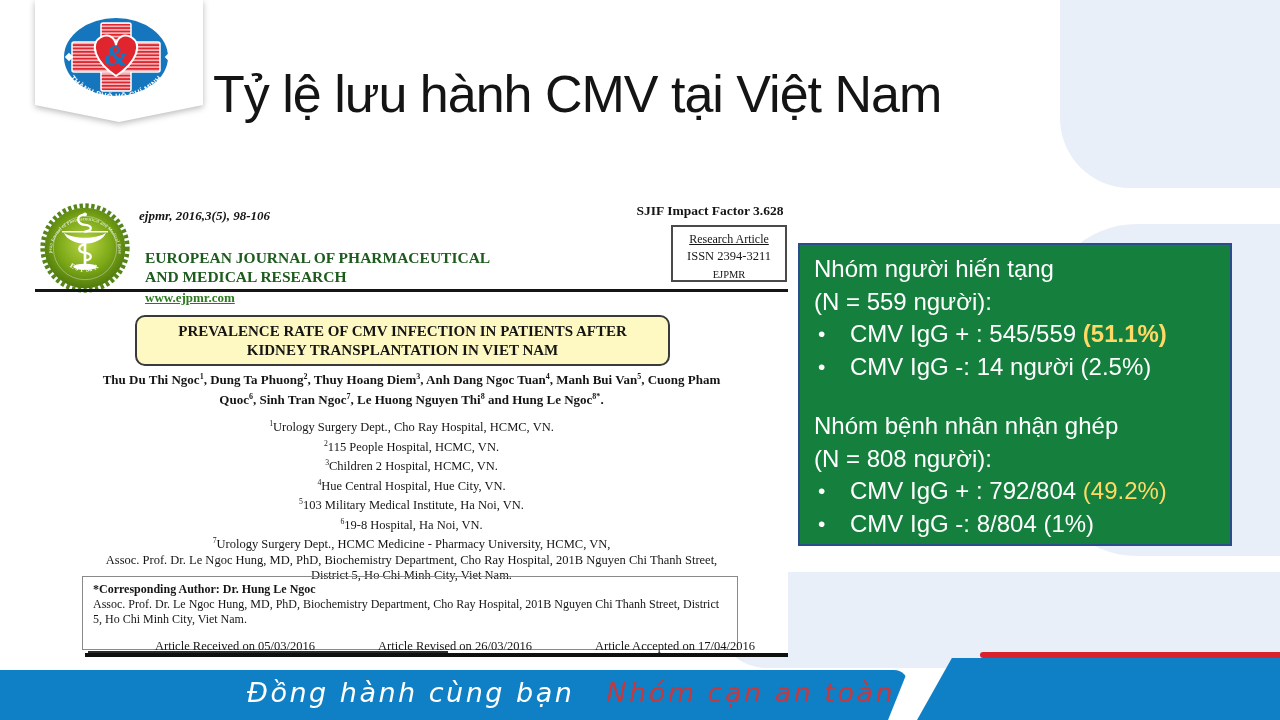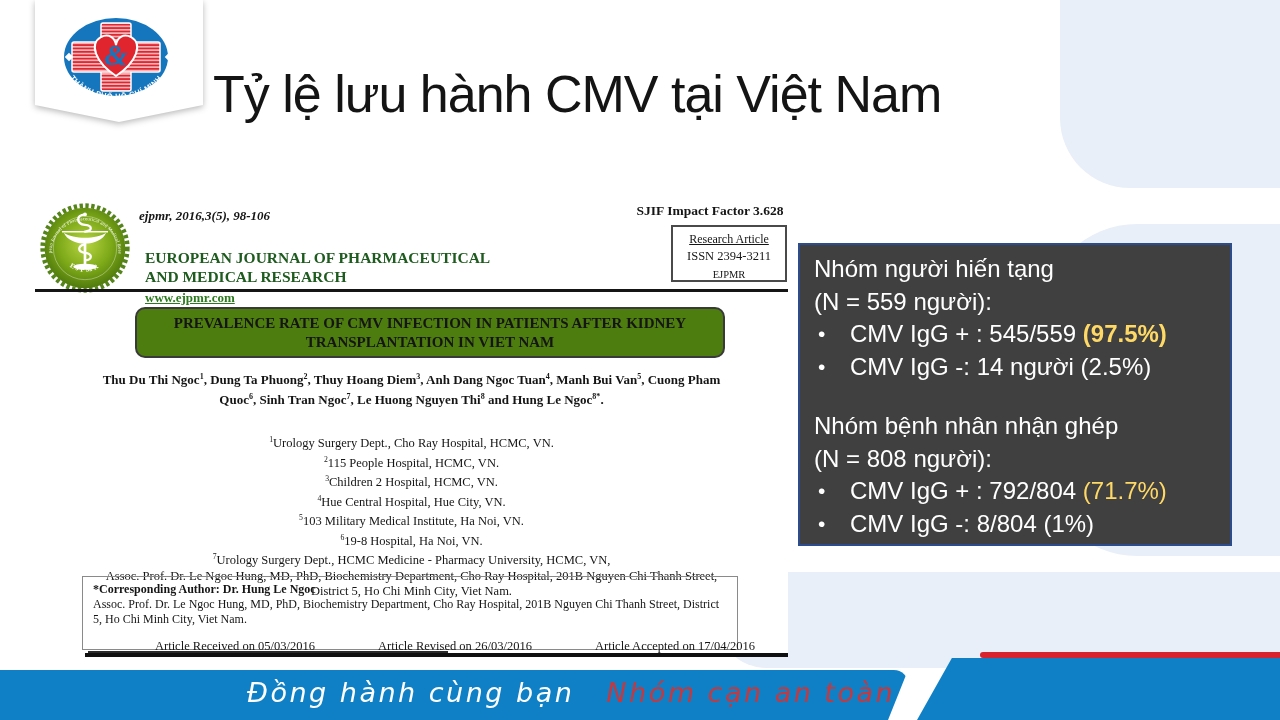--- a/index.html
+++ b/index.html
@@ -32,40 +32,40 @@
          color:#1e5b1e;font-weight:bold;font-size:15.5px;line-height:19px;margin-top:20px;}
   .jsite{margin-top:2px;color:#2c7a1e;font-size:13px;text-decoration:underline;}
   .sjif{position:absolute;left:595px;top:11px;width:160px;text-align:center;font-weight:bold;font-size:13.5px;}
   .badge{position:absolute;left:636px;top:33px;width:116px;height:57px;border:2px solid #4a4a4a;
          background:#fff;text-align:center;font-weight:normal;box-sizing:border-box;padding-top:5px;}
   .badge-type{font-size:12px;text-decoration:underline;}
   .badge-issn{font-size:12.5px;margin-top:2px;}
   .badge-abbr{font-size:10.5px;margin-top:5px;}
   .rule-top{position:absolute;left:0;top:97px;width:753px;height:3px;background:#151515;}
 
-  .title-box{position:absolute;left:100px;top:115px;width:590px;height:51px;background:#4d7c0f;
+  .title-box{position:absolute;left:100px;top:123px;width:535px;height:51px;background:#fef9c3;
              border:2px solid #3a3a3a;border-radius:10px;box-sizing:border-box;
              display:flex;align-items:center;justify-content:center;text-align:center;
              font-weight:bold;font-size:15px;line-height:19px;padding:0 26px;}
   .authors{position:absolute;left:60px;top:177px;width:633px;text-align:center;
            font-weight:bold;font-size:13px;line-height:16.5px;}
   .affils{position:absolute;left:0;top:224px;width:753px;text-align:center;
-          font-size:12.5px;line-height:15.4px;padding:0 70px;box-sizing:border-box;margin-top:16px;}
+          font-size:12.5px;line-height:15.4px;padding:0 70px;box-sizing:border-box;}
   sup{font-size:0.62em;}
   .corr-box{position:absolute;left:47px;top:384px;width:656px;border:1.5px solid #8a8a8a;
             box-sizing:border-box;padding:5px 10px 22px;font-size:12px;line-height:15px;}
   .corr-label{font-weight:bold;display:block;}
   .dates{position:absolute;left:90px;top:447px;width:660px;display:flex;
          font-weight:normal;font-size:12.5px;}
   .date-item{flex:1;text-align:center;}
   .rule-thin{position:absolute;left:53px;top:459px;width:360px;height:1.5px;background:#2a2a2a;}
   .rule-bottom{position:absolute;left:50px;top:461px;width:703px;height:3.5px;background:#101010;}
 
   
-  .info-box{position:absolute;left:798px;top:243px;width:434px;height:303px;background:#404040;
+  .info-box{position:absolute;left:798px;top:243px;width:434px;height:303px;background:#15803d;
             border:2px solid #2b4d8e;box-sizing:border-box;color:#fff;
             font-size:24px;line-height:32.5px;padding:8px 6px 0 14px;}
   .ib-bullet{display:flex;}
   .ib-dot{width:32px;padding-left:4px;font-size:21px;}
   .ib-gap{height:27px;}
   .gold{color:#ffd966;}
   .gold-bold{color:#ffd966;font-weight:bold;}
 
   
   .f-left{position:absolute;left:0;top:670px;width:908px;height:50px;background:#1080c6;
@@ -193,32 +193,32 @@
       </div>
     <div class="rule-thin"></div>
     <div class="rule-bottom"></div>
   </div>
 
   <div class="info-box">
     <div>Nhóm người hiến tạng</div>
     <div>(N = 559 người):</div>
     <div class="ib-bullet">
       <span class="ib-dot">•</span>
-      <span><span>CMV IgG + : 545/559 </span><span class="gold-bold">(97.5%)</span></span>
+      <span><span>CMV IgG + : 545/559 </span><span class="gold-bold">(51.1%)</span></span>
     </div>
     <div class="ib-bullet">
       <span class="ib-dot">•</span>
       <span>CMV IgG -: 14 người (2.5%)</span>
     </div>
     <div class="ib-gap"></div>
     <div>Nhóm bệnh nhân nhận ghép</div>
     <div>(N = 808 người):</div>
     <div class="ib-bullet">
       <span class="ib-dot">•</span>
-      <span><span>CMV IgG + : 792/804 </span><span class="gold">(71.7%)</span></span>
+      <span><span>CMV IgG + : 792/804 </span><span class="gold">(49.2%)</span></span>
     </div>
     <div class="ib-bullet">
       <span class="ib-dot">•</span>
       <span>CMV IgG -: 8/804 (1%)</span>
     </div>
   </div>
 
   <div class="f-left"></div>
   <div class="f-right"></div>
   <div class="f-red"></div>

